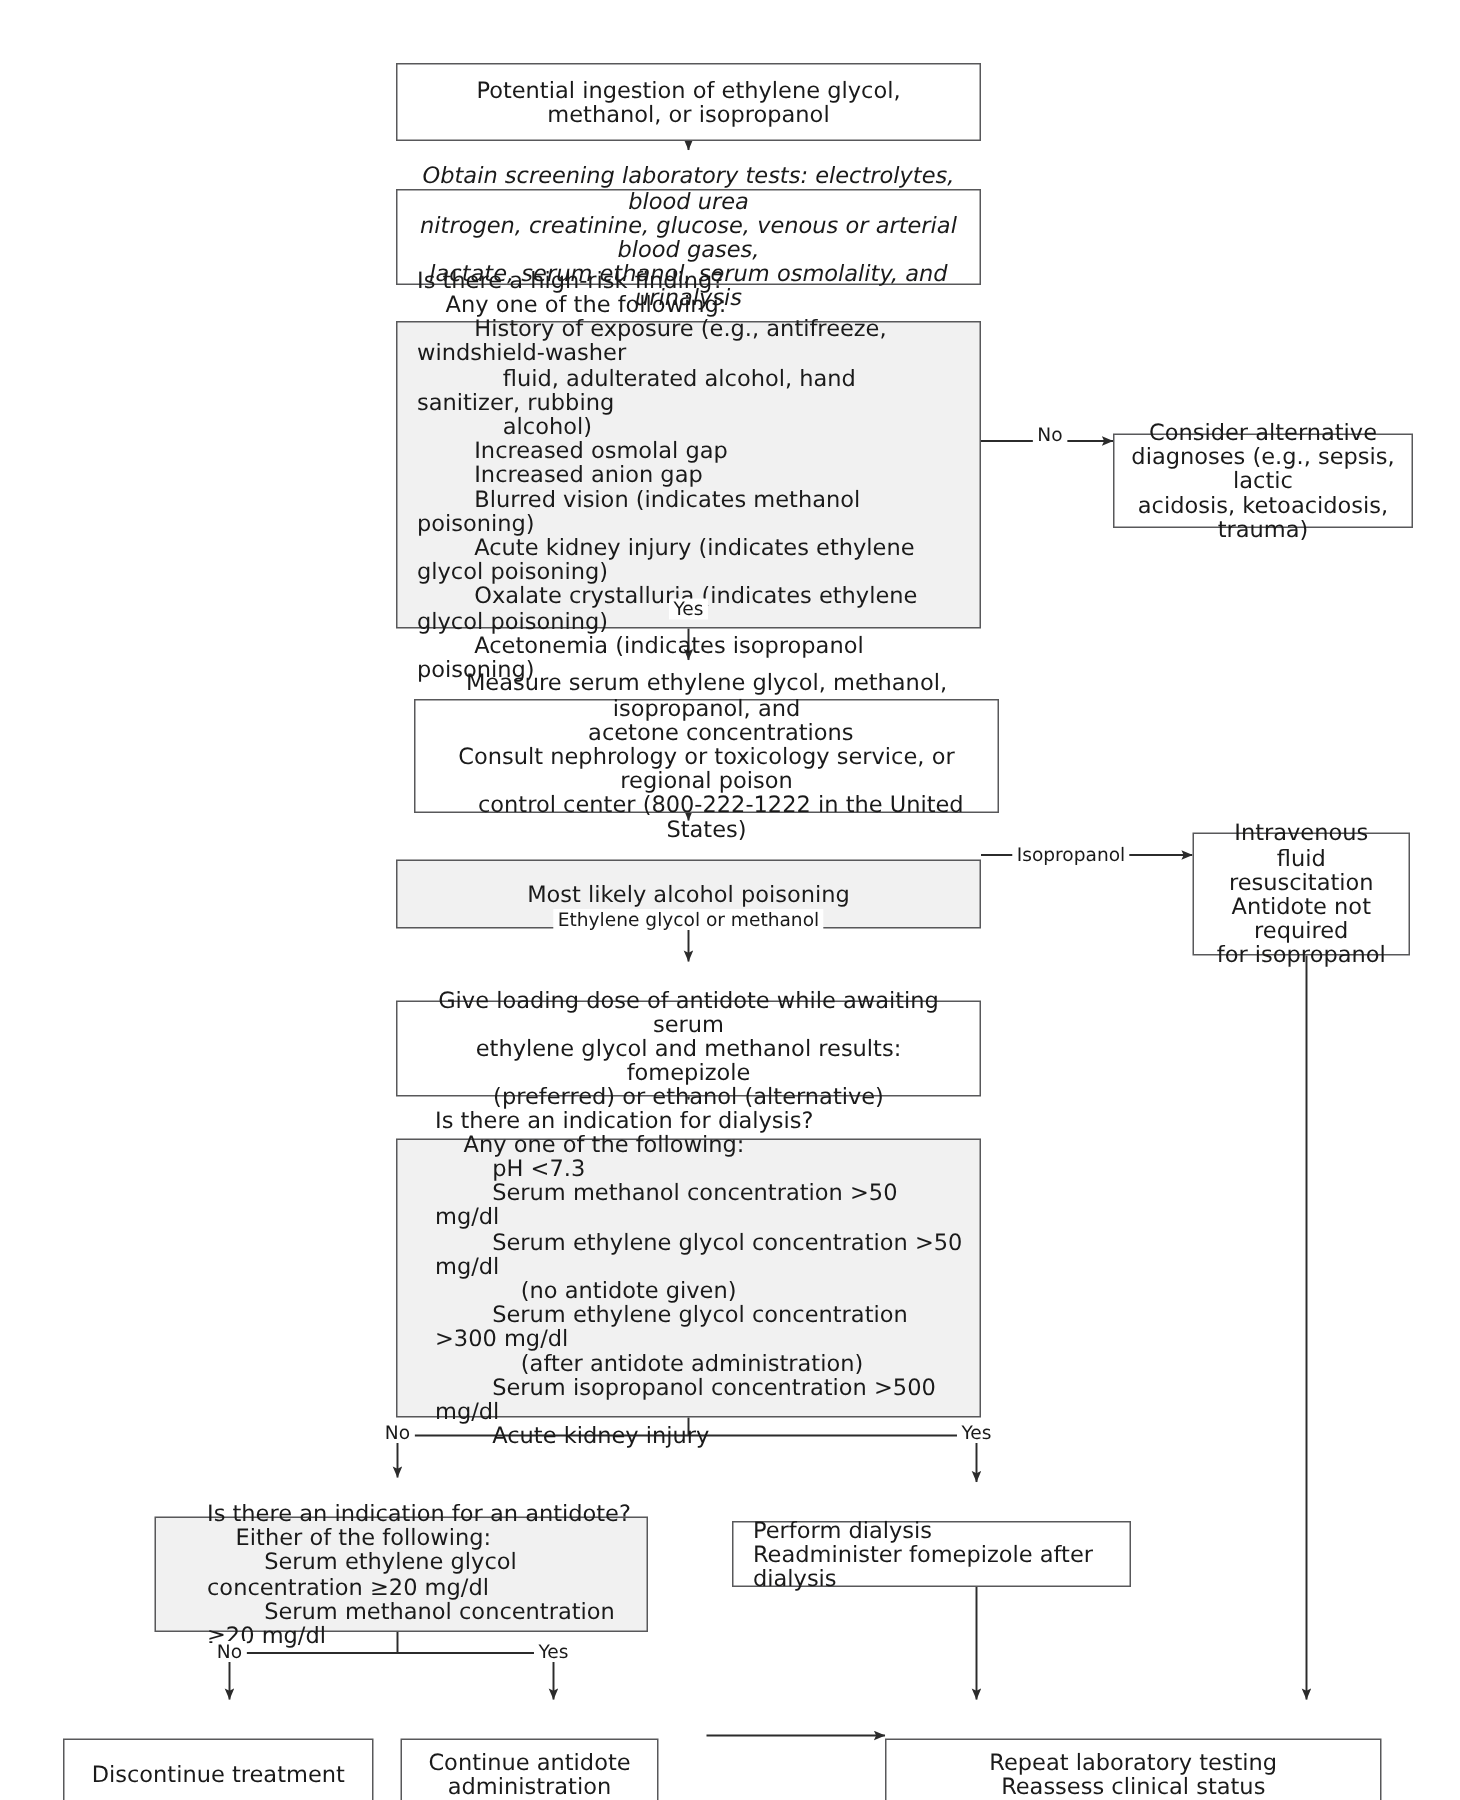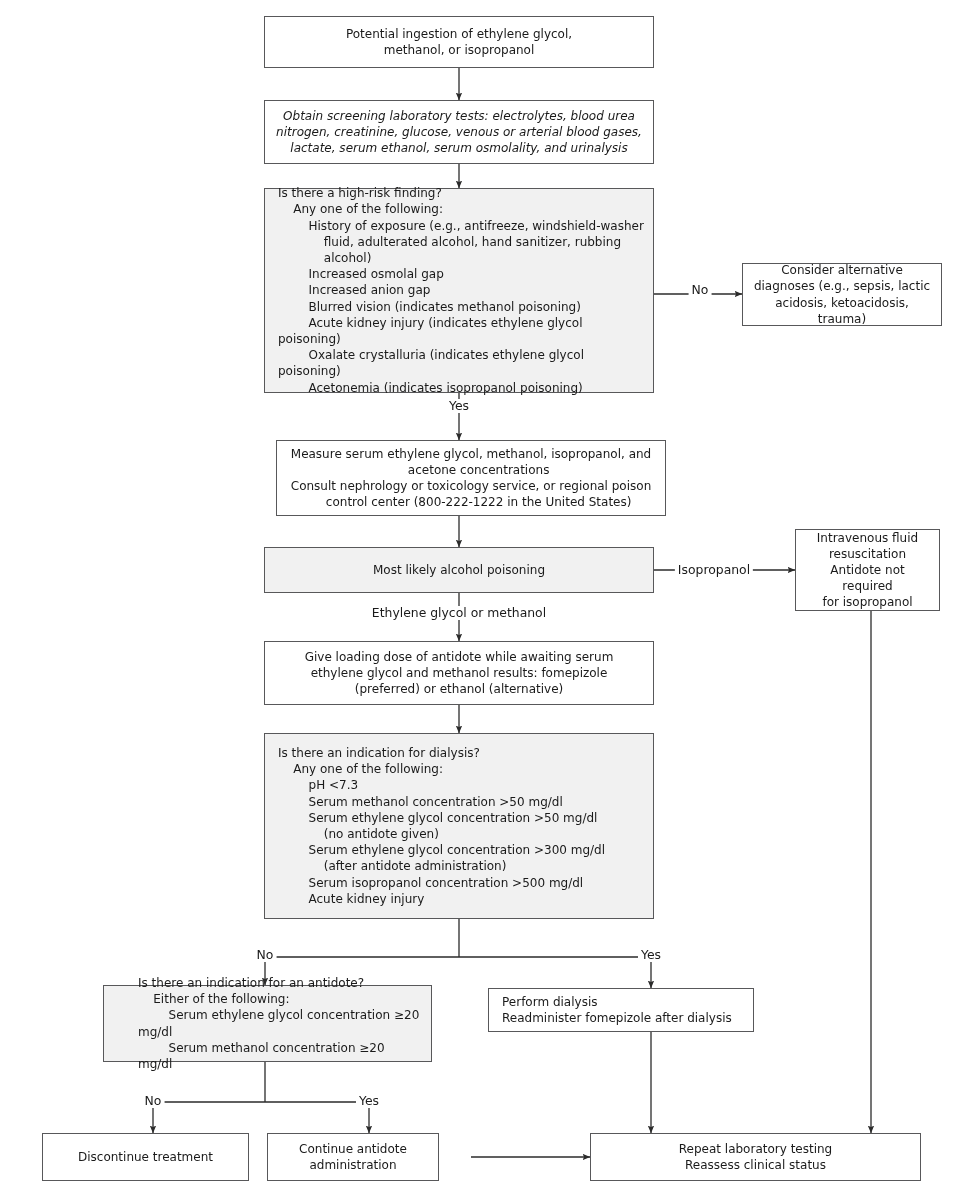--- a/index.html
+++ b/index.html
@@ -23,26 +23,27 @@
     width: 973px;
     height: 1200px;
     pointer-events: none;
   }
   .node {
     position: absolute;
     box-sizing: border-box;
     border: 1.3px solid #58585a;
     background: #ffffff;
     color: #1a1a1a;
-    font-size: 12px;
+    font-size: 15px;
     line-height: 16.2px;
     display: flex;
     flex-direction: column;
     justify-content: center;
     z-index: 2;
+    margin-top: 26px;
   }
   .node.shaded {
     background: #f1f1f1;
   }
   .node .body {
     padding: 0 9px;
     white-space: pre-wrap;
   }
   .node.center .body {
     text-align: center;
@@ -136,21 +137,21 @@
         <div class="body">Intravenous fluid
 resuscitation
 Antidote not required
 for isopropanol</div>
       </div>
       <div class="node center" style="left: 264px; top: 641px; width: 390px; height: 64px;">
         <div class="body">Give loading dose of antidote while awaiting serum
 ethylene glycol and methanol results: fomepizole
 (preferred) or ethanol (alternative)</div>
       </div>
-      <div class="node left shaded" style="left: 264px; top: 733px; width: 390px; height: 186px;">
+      <div class="node left shaded" style="left: 264px; top: 733px; width: 390px; height: 186px; padding-left: 12px;">
         <div class="body">Is there an indication for dialysis?
     Any one of the following:
         pH &lt;7.3
         Serum methanol concentration &gt;50 mg/dl
         Serum ethylene glycol concentration &gt;50 mg/dl
             (no antidote given)
         Serum ethylene glycol concentration &gt;300 mg/dl
             (after antidote administration)
         Serum isopropanol concentration &gt;500 mg/dl
         Acute kidney injury</div>

